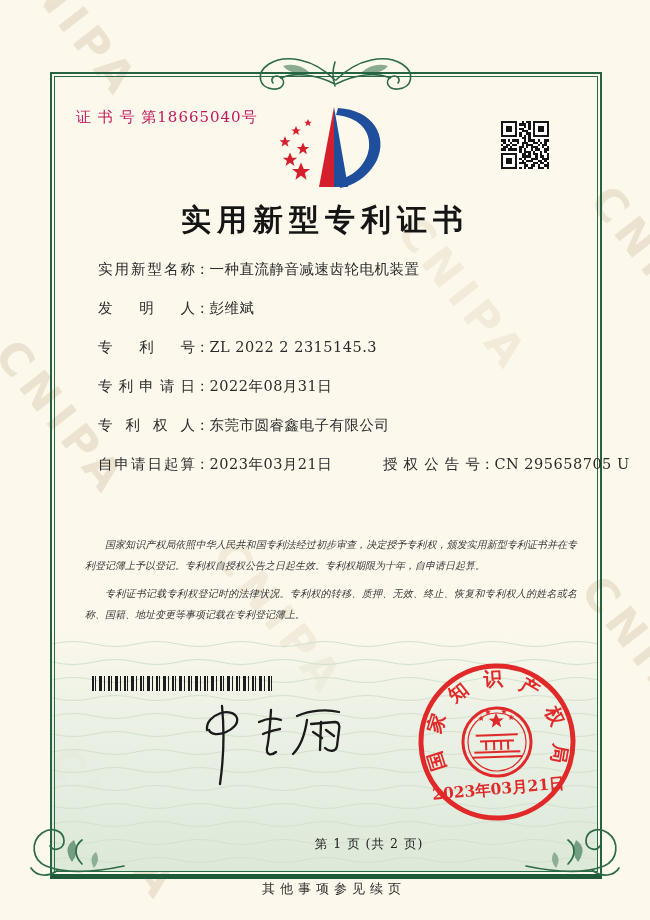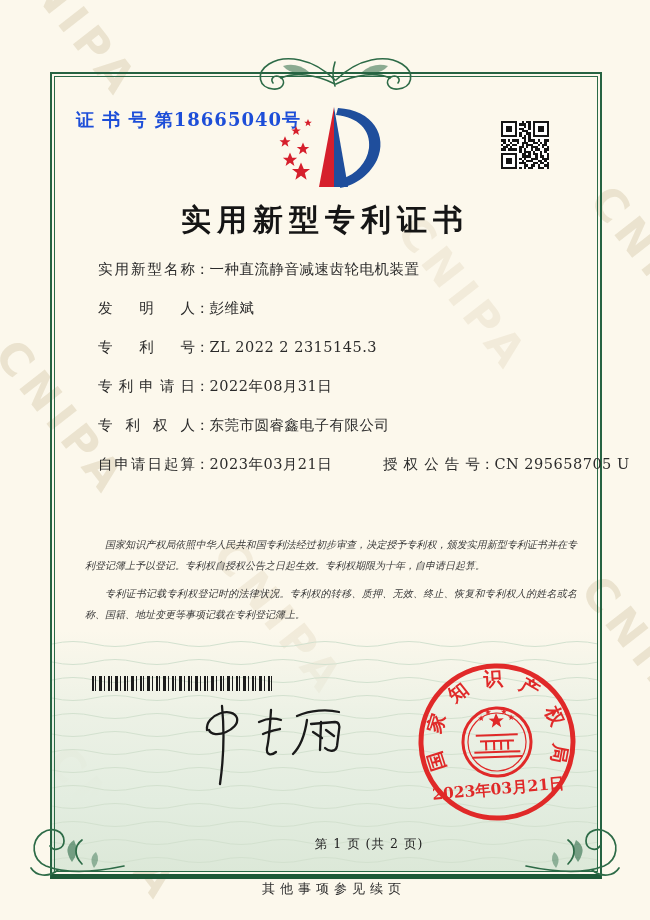--- a/index.html
+++ b/index.html
@@ -24,21 +24,21 @@
   .frame-inner{position:absolute;inset:2px;border:1px solid #2a6a47;}
   .band{
     position:absolute;left:52px;top:630px;width:546px;height:242px;z-index:1;
     background:linear-gradient(180deg,rgba(231,239,227,0) 0%,rgba(231,239,227,.75) 35%,#e3ede0 70%,#dce8d8 100%);
     overflow:hidden;
   }
   .band svg{position:absolute;left:0;top:0;}
   .ornament{position:absolute;z-index:3;}
   .cert-no{
     position:absolute;left:76px;top:108px;z-index:4;
-    font-size:18px;letter-spacing:1px;color:#1d4ed8;font-weight:bold;
+    font-size:15px;letter-spacing:1px;color:#be185d;
   }
   .logo{position:absolute;left:268px;top:102px;z-index:4;}
   #qr{
     position:absolute;left:501px;top:121px;width:48px;height:48px;z-index:4;
     display:grid;grid-template-columns:repeat(21,1fr);grid-template-rows:repeat(21,1fr);
     background:#fefefe;
   }
   .qm{background:transparent;}
   .qm.d{background:#151515;}
   .title{

